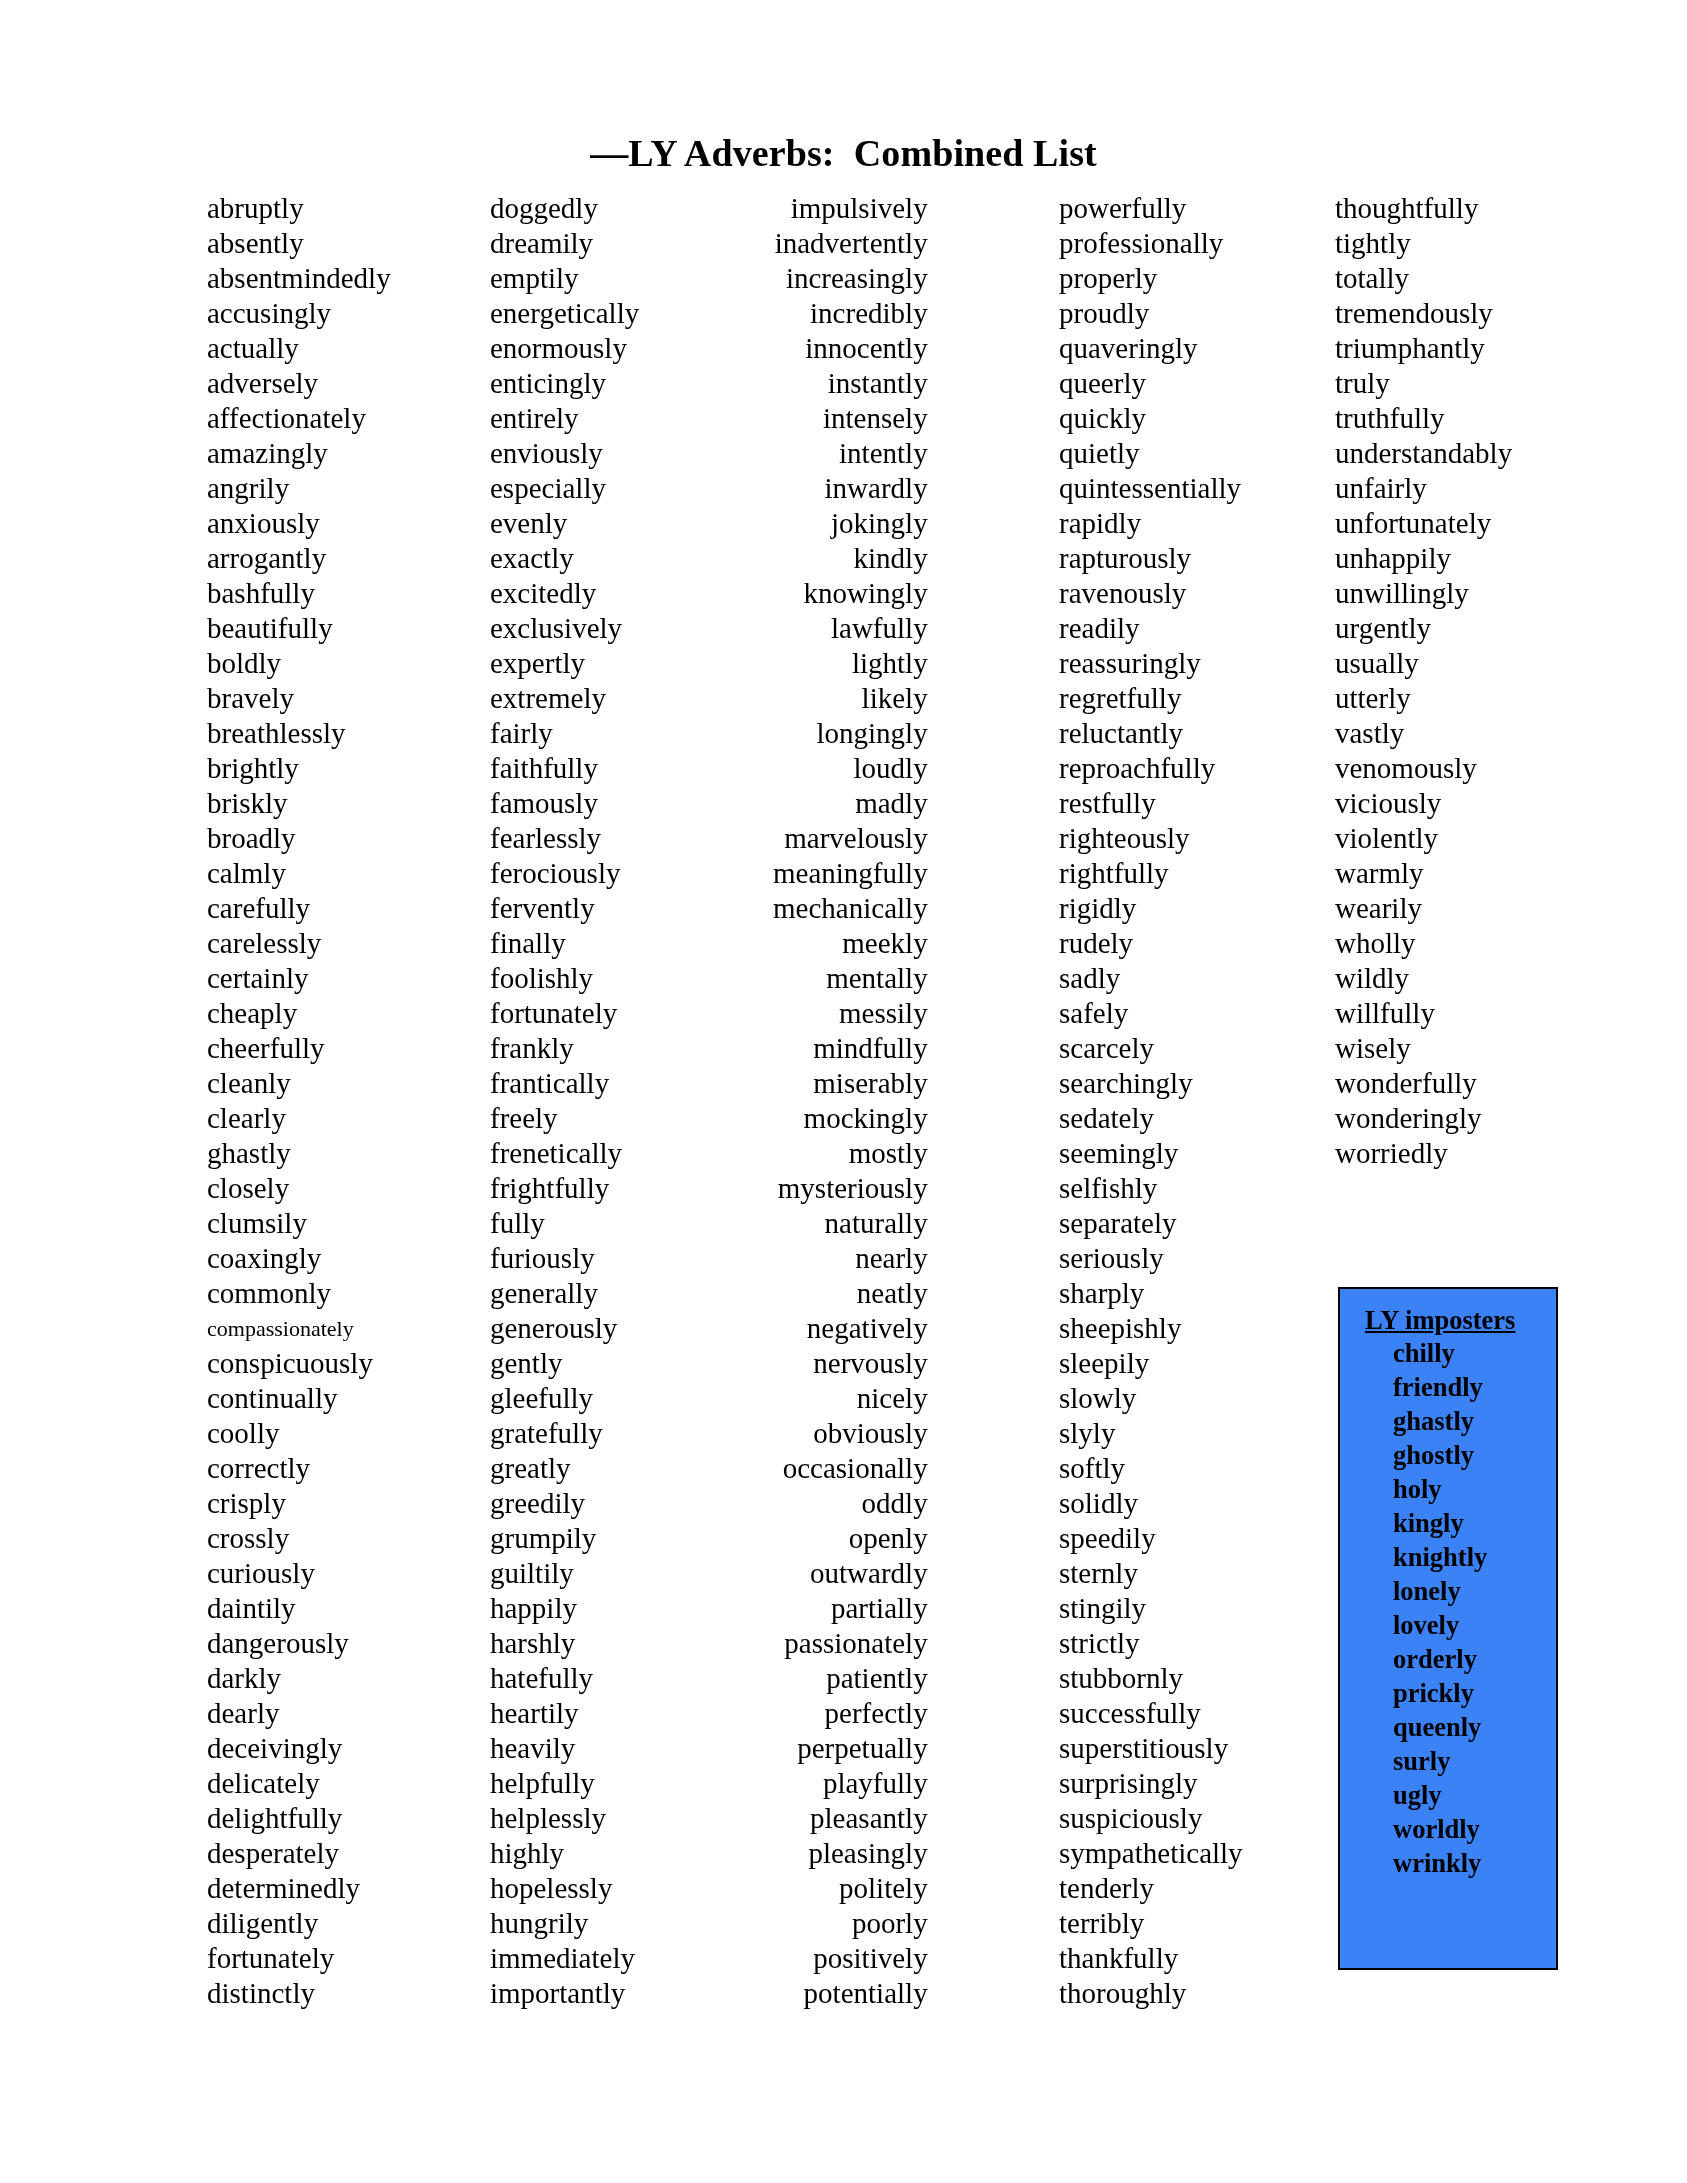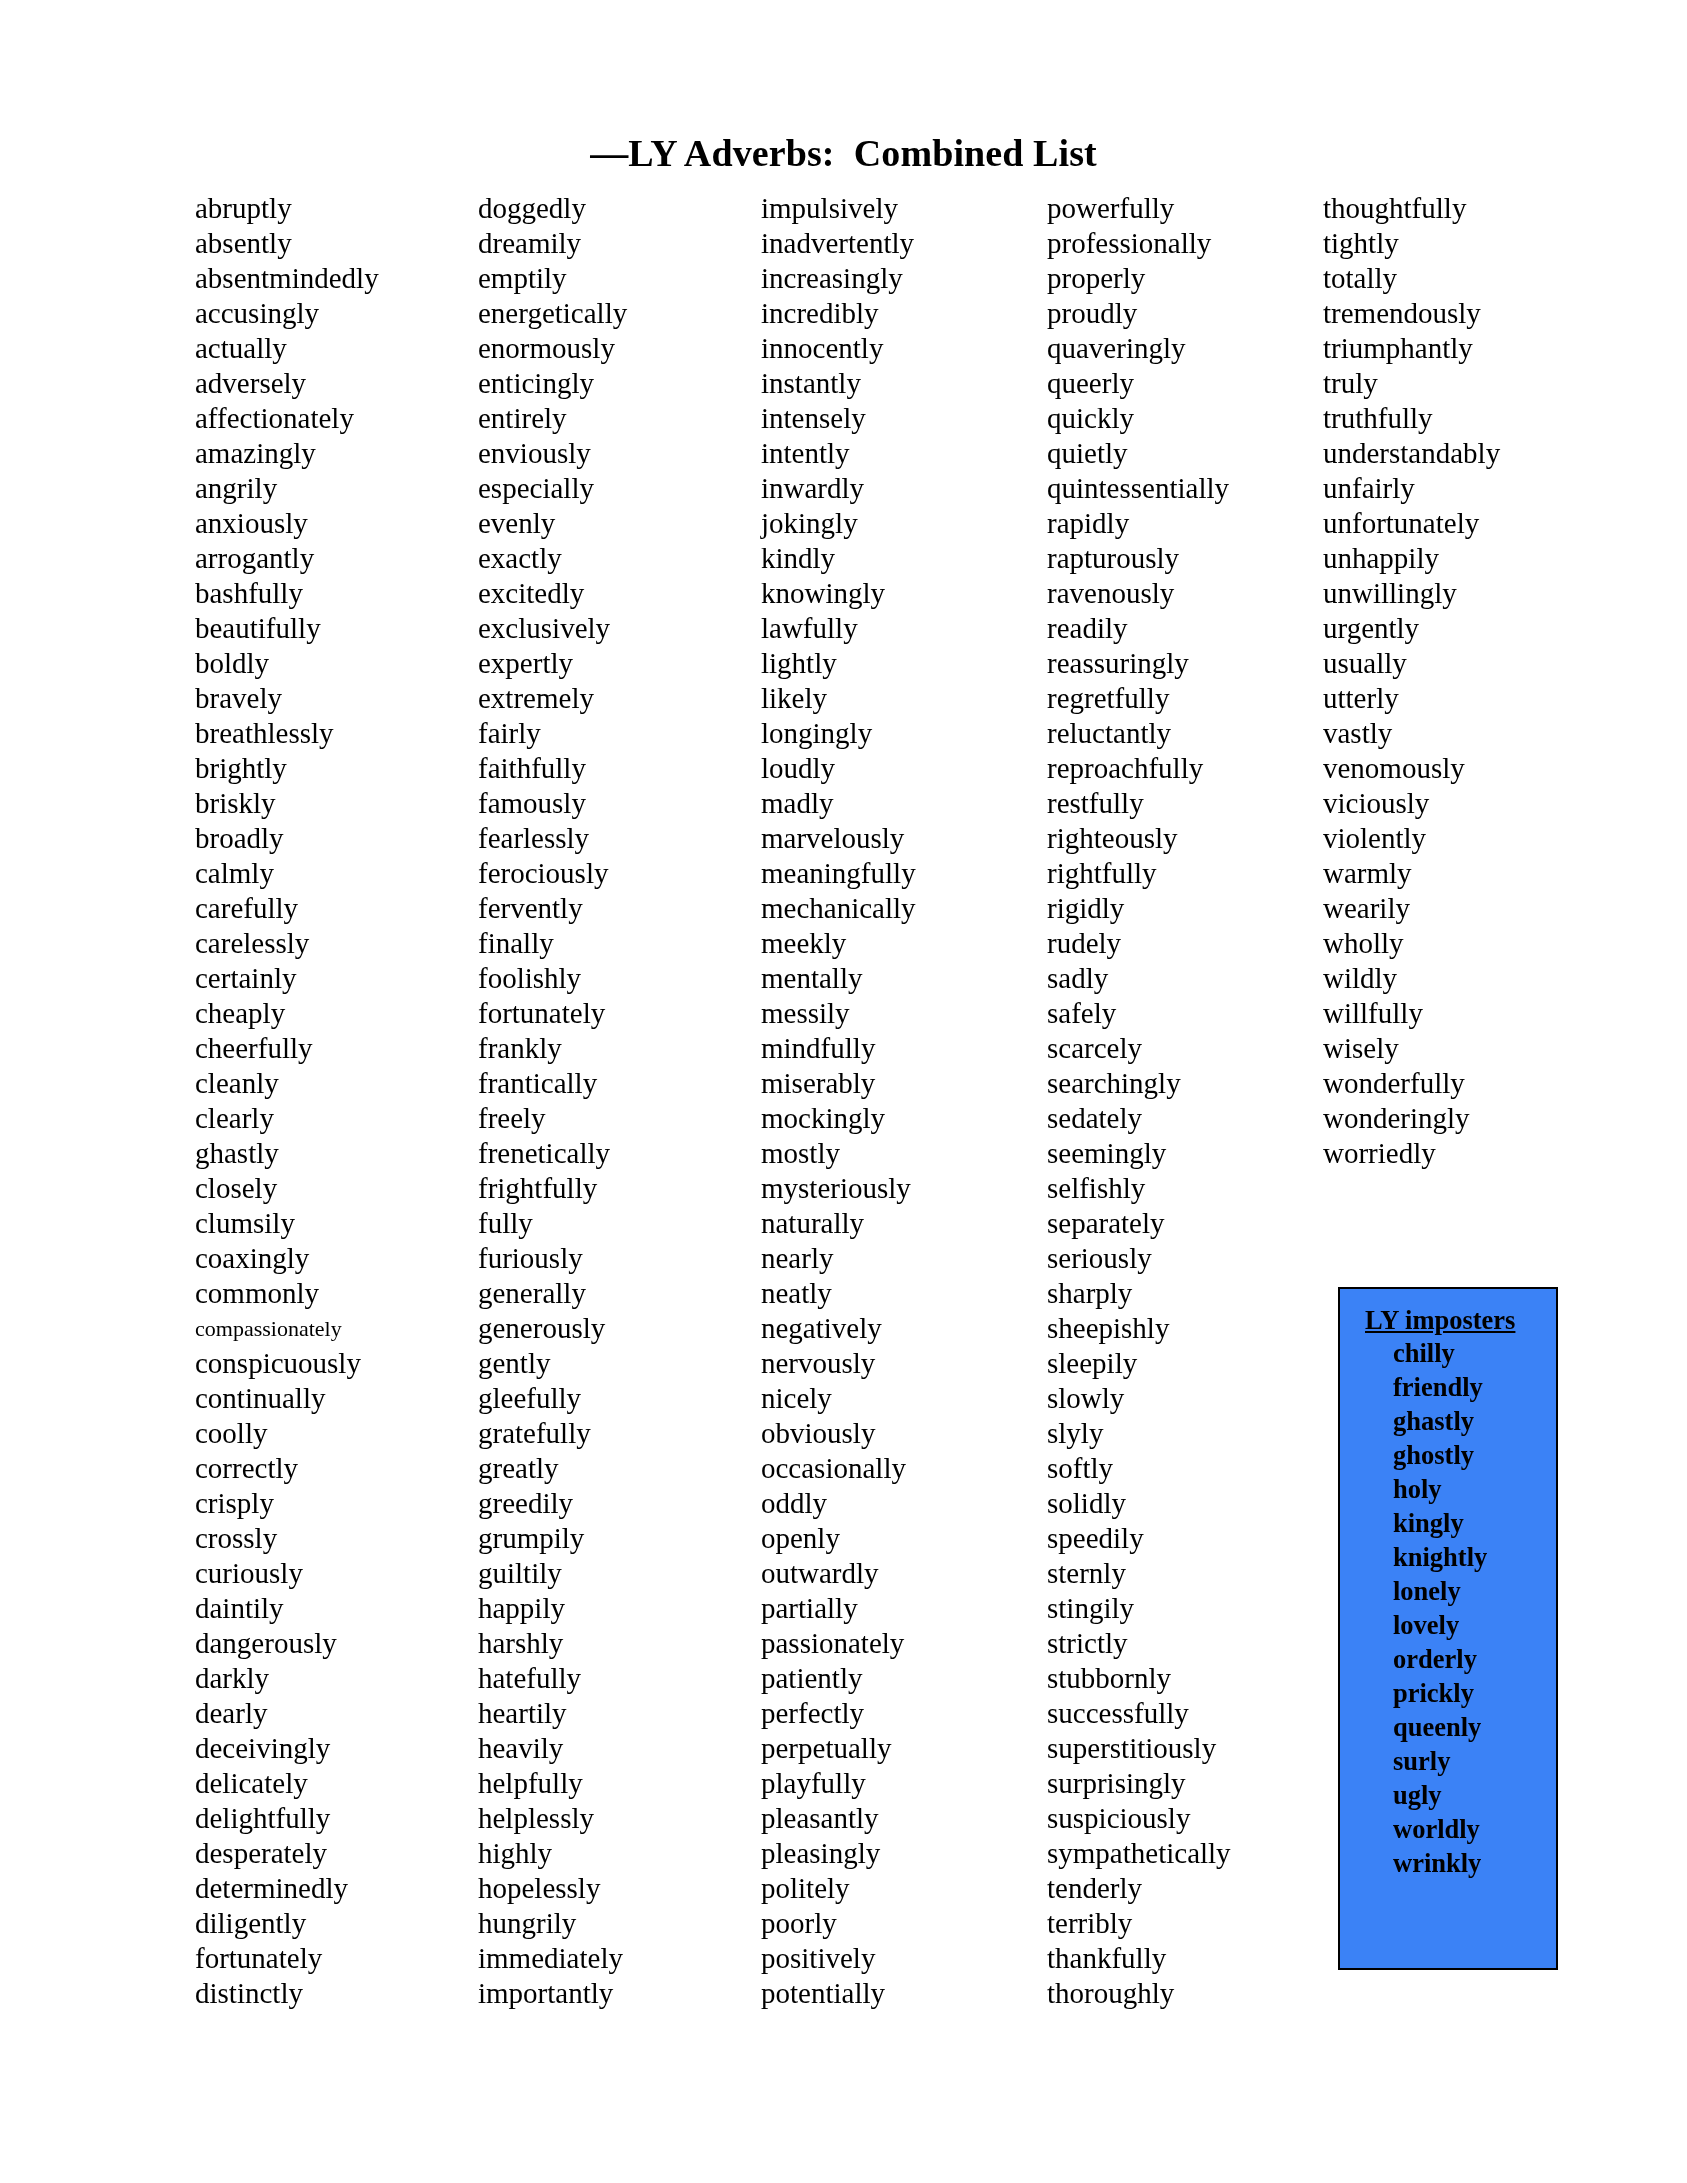--- a/index.html
+++ b/index.html
@@ -41,24 +41,25 @@
   
   .columns {
     position: absolute;
     left: 195px;
     top: 191px;
     width: 1389px;
   }
   .col {
     position: absolute;
     top: 0;
+    margin-left: 12px;
   }
   .col-1 { left: 0px; }
   .col-2 { left: 283px; }
-  .col-3 { left: 566px; }
+  .col-3 { left: 566px; text-align: right; }
   .col-4 { left: 852px; }
   .col-5 { left: 1128px; }
 
   .word {
     font-size: 29px;
     line-height: 35px;
     height: 35px;
     white-space: nowrap;
     color: #000000;
   }

